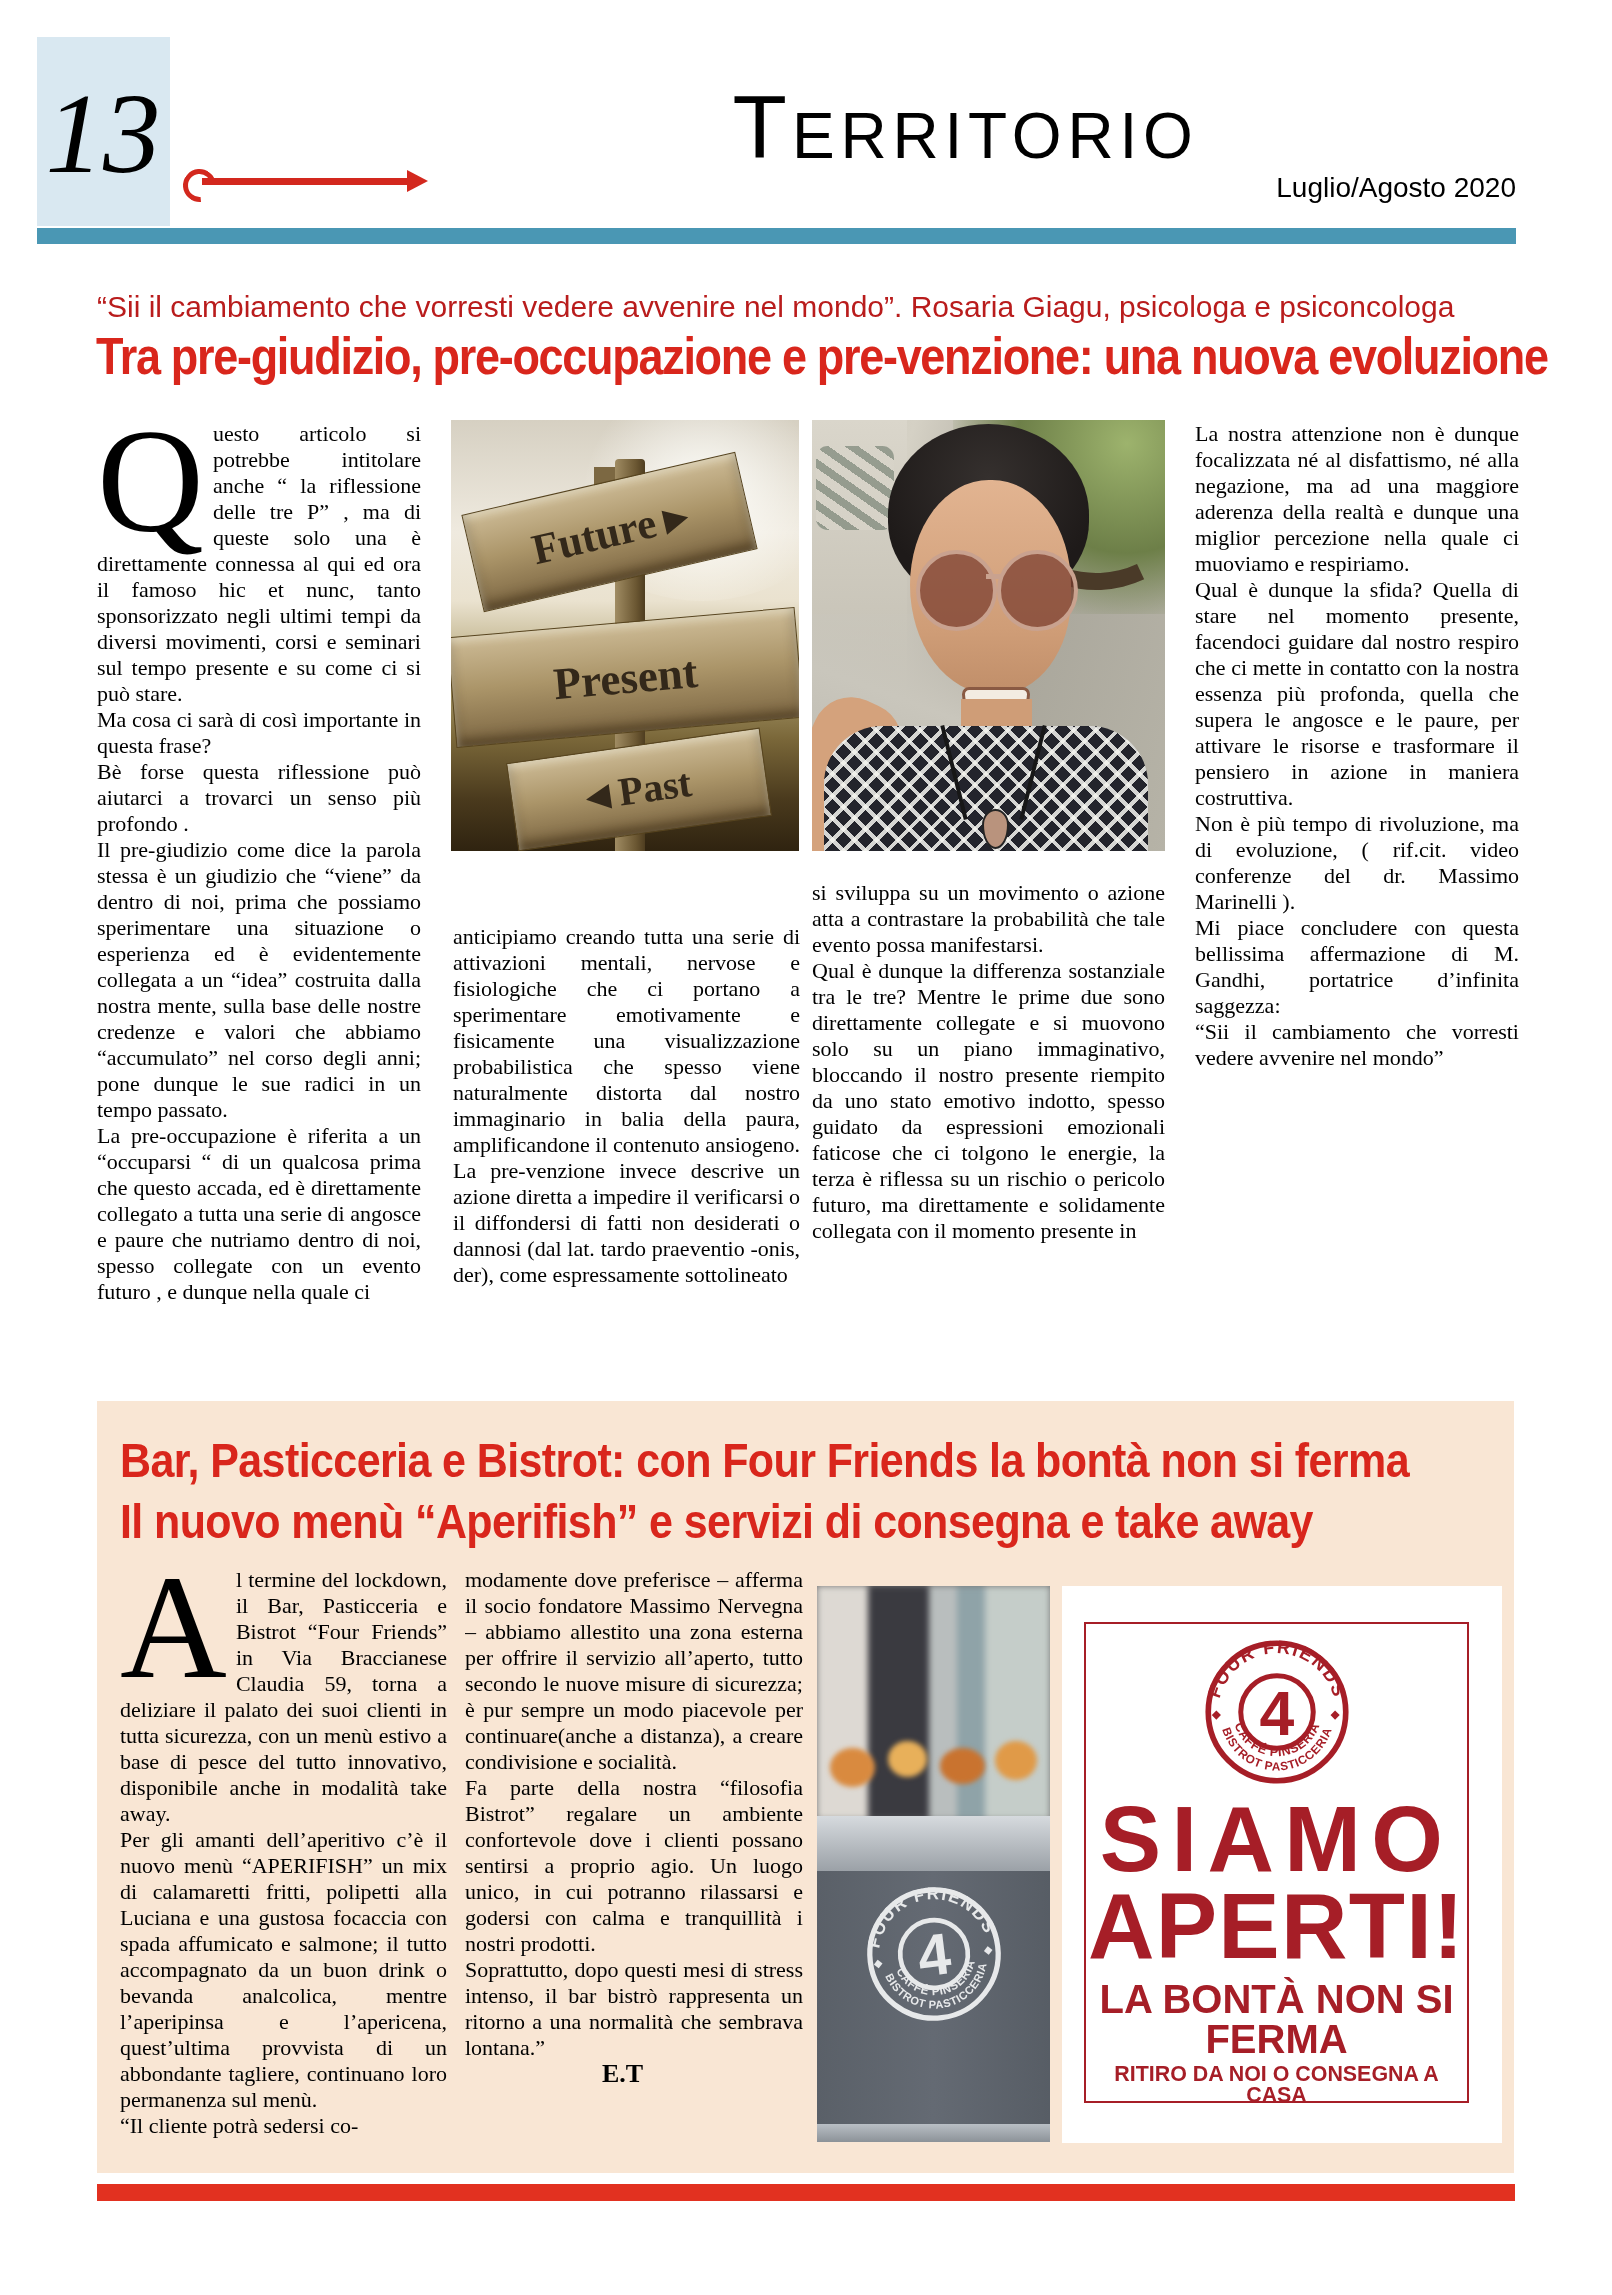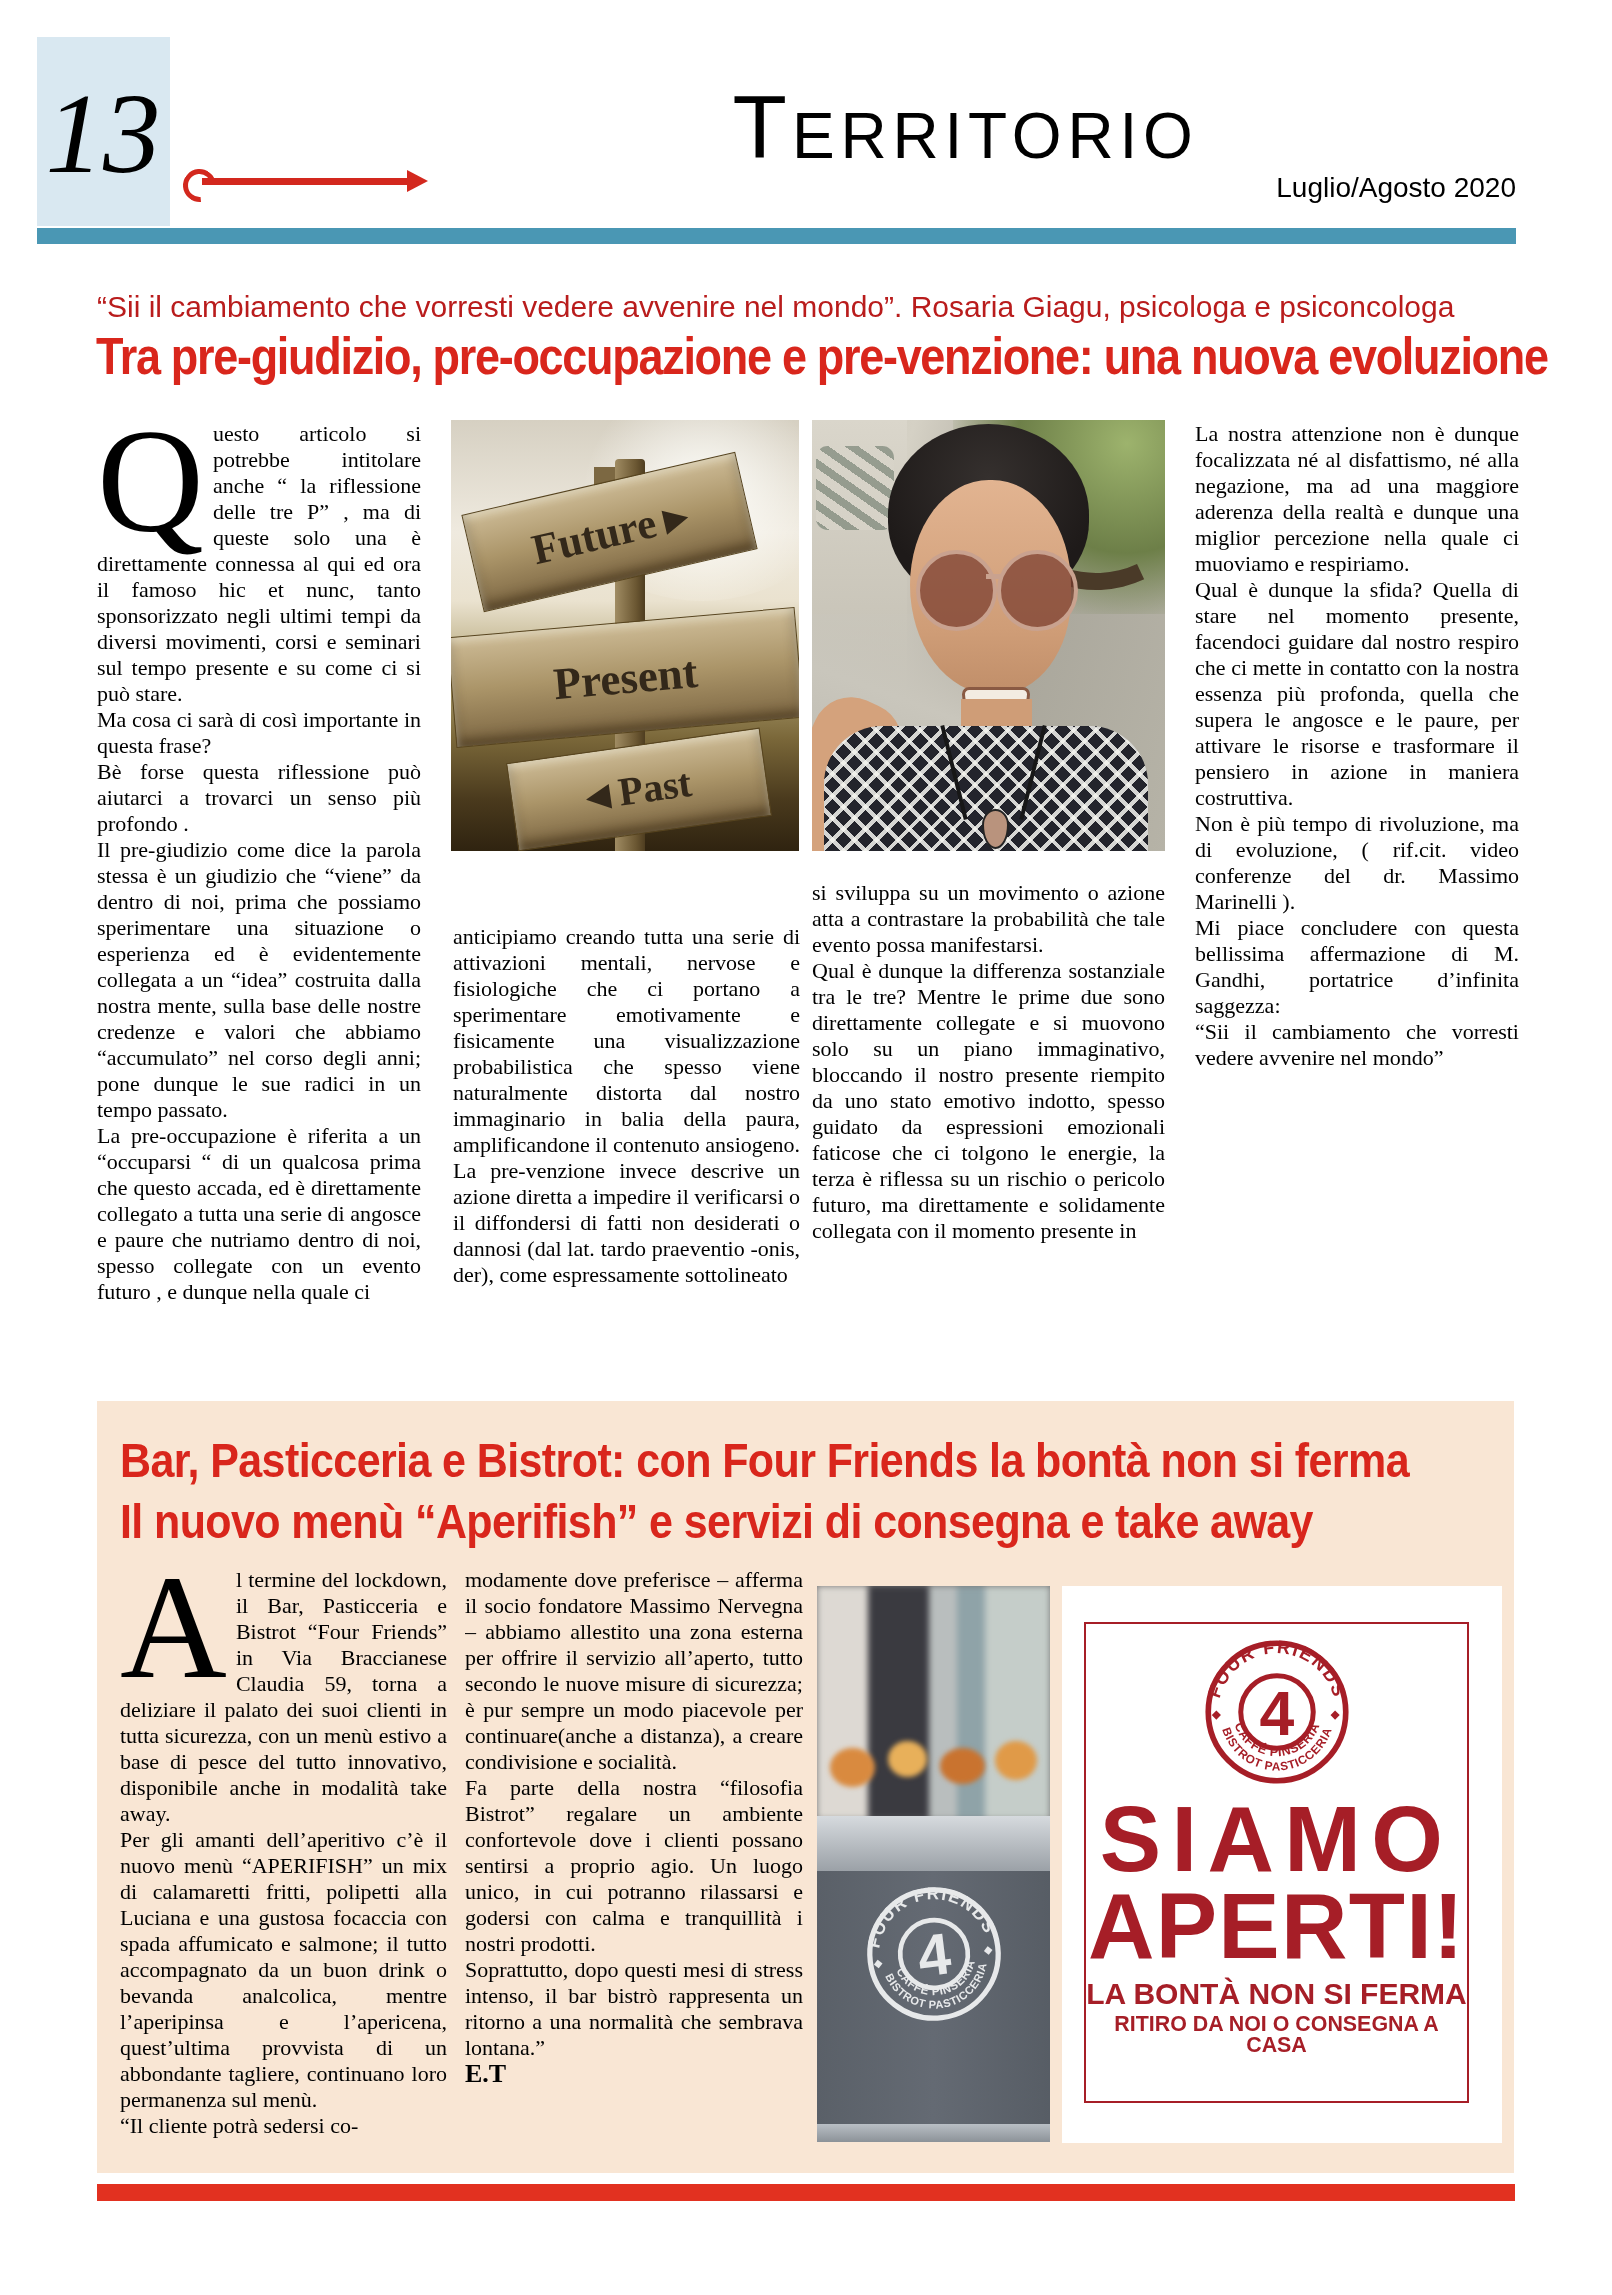--- a/index.html
+++ b/index.html
@@ -97,21 +97,21 @@
           background:#d4a27c;transform:rotate(24deg);}
 
   
   .creambox{left:97px;top:1401px;width:1417px;height:772px;background:#f9e6d4;}
   .a2t{font-family:"Liberation Sans",sans-serif;font-weight:700;font-size:43px;letter-spacing:-0.6px;
        color:#d9261c;white-space:nowrap;transform:scale(1,1.12);transform-origin:0 0;}
   .a2t1{left:120px;top:1433px;}
   .a2t2{left:120px;top:1494px;}
   .a2c1{left:120px;top:1567px;width:327px;height:595px;overflow:hidden;}
   .a2c2{left:465px;top:1567px;width:338px;height:595px;overflow:hidden;}
-  .sig{text-align:left;font-weight:700;font-size:26px;padding-right:23px;margin-top:5.2px;
+  .sig{text-align:center;font-weight:700;font-size:26px;padding-right:23px;margin-top:5.2px;
        font-family:"Liberation Serif",serif;}
 
   
   .ph3{left:817px;top:1586px;width:233px;height:556px;overflow:hidden;background:#777;}
   .bar-back{position:absolute;left:0;top:0;width:100%;height:233px;filter:blur(3.2px);
             background:linear-gradient(90deg,#ddd9d3 0 22%,#3a3a40 22% 48%,#b9bebe 48% 60%,#8fa3a8 60% 72%,#c5cdc9 72% 100%);}
   .bar-blob{position:absolute;border-radius:50%;filter:blur(2.6px);}
   .bar-steel{position:absolute;left:0;top:230px;width:100%;height:55px;
              background:linear-gradient(180deg,#d6dade,#9ba1a7);}
   .bar-front{position:absolute;left:0;top:285px;width:100%;height:253px;
@@ -121,21 +121,21 @@
   .bar-logo{position:absolute;left:47px;top:298px;transform:rotate(-7deg);opacity:.93;}
 
   
   .card{left:1062px;top:1586px;width:440px;height:557px;background:#fff;}
   .card-inner{position:absolute;left:22px;top:36px;width:381px;height:477px;border:2.6px solid #a61e27;
               text-align:center;color:#a61e27;font-family:"Liberation Sans",sans-serif;overflow:hidden;}
   .card-logo{margin:13px auto 0;display:block;}
   .card-big{font-weight:700;line-height:87px;font-size:92px;color:#a61e27;}
   .big1{letter-spacing:10.4px;margin-top:9px;}
   .big2{letter-spacing:1.3px;}
-  .card-sub1{font-weight:700;font-size:30px;margin-top:9px;line-height:1;}
+  .card-sub1{font-weight:700;font-size:40px;margin-top:9px;line-height:1;}
   .card-sub2{font-weight:700;font-size:21.4px;margin-top:4.5px;line-height:1;}
 
   .redbar{left:97px;top:2184px;width:1418px;height:17px;background:#e23120;}
 
   .logo-red circle{stroke:#a61e27;} .logo-red text{fill:#a61e27;}
   .logo-white circle{stroke:#f2f3f4;} .logo-white text{fill:#f2f3f4;}
   .logo-svg text{font-family:"Liberation Sans",sans-serif;font-weight:700;}
 </style>
 </head>
 <body>

